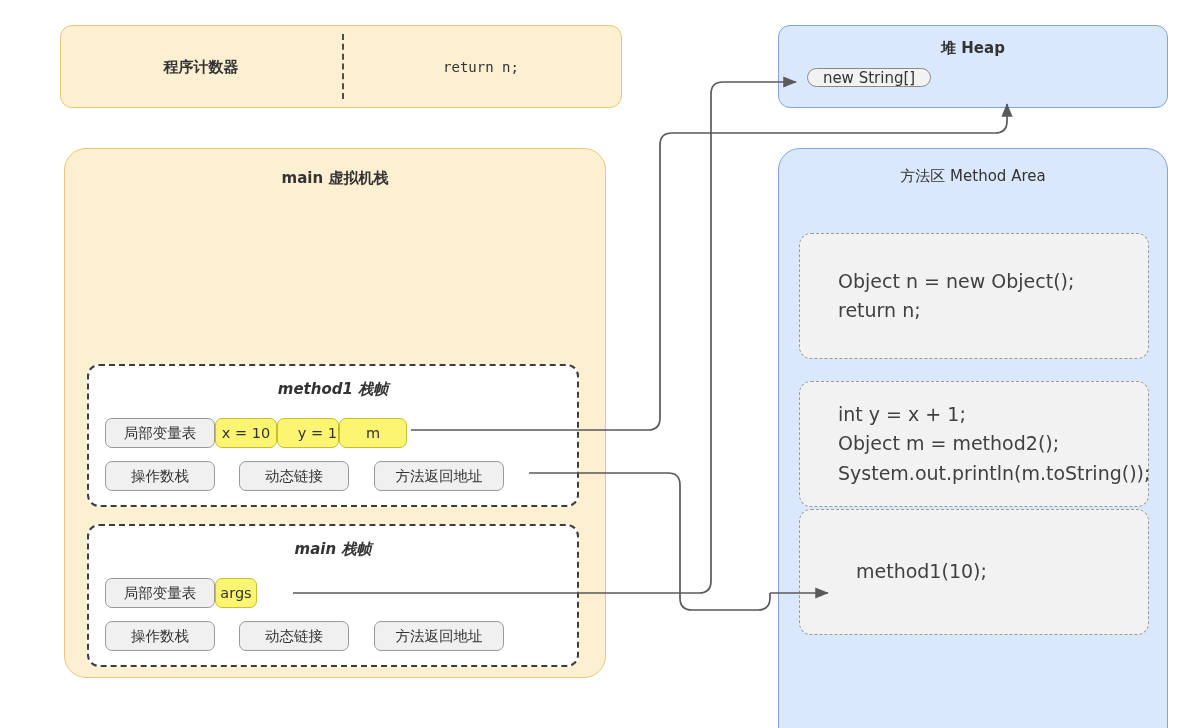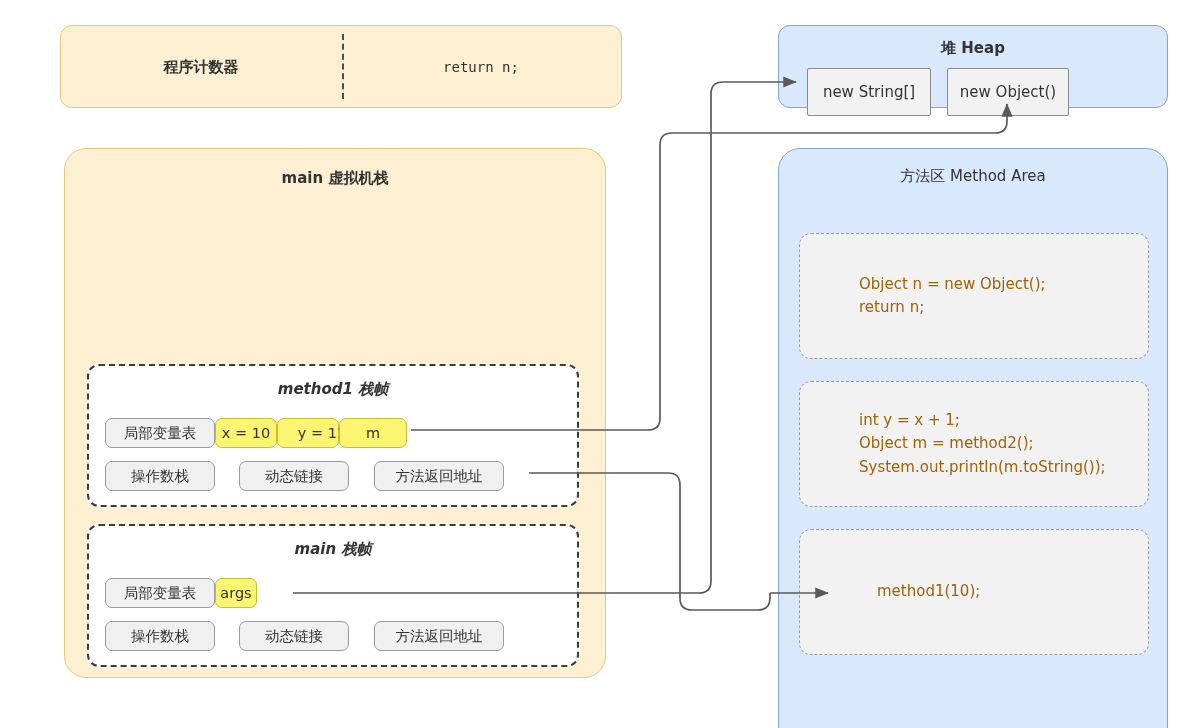--- a/index.html
+++ b/index.html
@@ -62,23 +62,23 @@
   
   .heap-box{
     left:778px;top:25px;width:390px;height:83px;
     background:#dae8fc;border:1.5px solid #7ea6dd;border-radius:12px;
   }
   .heap-title{
     position:absolute;left:0;right:0;top:13px;text-align:center;
     font-size:15px;font-weight:bold;
   }
   .heap-chip{
-    position:absolute;top:42px;height:48px;
+    position:absolute;top:42px;height:19px;
     display:flex;align-items:center;justify-content:center;
-    background:#f2f2f2;border:1.3px solid #8a8a8a;border-radius:2px;
+    background:#f2f2f2;border:1.3px solid #8a8a8a;border-radius:10px;
     font-size:15px;font-family:"DejaVu Sans","Liberation Sans",sans-serif;
     box-sizing:border-box;white-space:nowrap;
   }
   .heap-chip.c1{left:28px;width:124px;}
   .heap-chip.c2{left:168px;width:122px;}
 
   .method-box{
     left:778px;top:148px;width:390px;height:632px;
     background:#dae8fc;border:1.5px solid #7ea6dd;border-radius:22px;
   }
@@ -86,24 +86,24 @@
     position:absolute;left:0;right:0;top:18px;text-align:center;
     font-size:15px;
   }
   .code-box{
     position:absolute;left:20px;width:350px;box-sizing:border-box;
     background:#f2f2f2;border:1.6px dashed #9a9a9a;border-radius:12px;
     display:flex;align-items:center;
   }
   .code-box.cb1{top:84px;height:126px;}
   .code-box.cb2{top:232px;height:126px;}
-  .code-box.cb3{top:380px;height:126px;text-align:right;}
+  .code-box.cb3{top:360px;height:126px;text-align:right;}
   .code-text{
-    white-space:pre;font-size:15px;line-height:1.55;color:#a16207;
-    padding-left:38px;font-family:"DejaVu Sans","Liberation Sans",sans-serif;margin-left:21px;
+    white-space:pre;font-size:19px;line-height:1.55;color:#404040;
+    padding-left:38px;font-family:"DejaVu Sans","Liberation Sans",sans-serif;
   }
   .code-box.cb3 .code-text{padding-left:56px;}
 
   svg#wires{position:absolute;left:0;top:0;width:1200px;height:728px;pointer-events:none;}
 </style>
 </head>
 <body>
 
 <div id="canvas">
 
@@ -133,21 +133,20 @@
       <div class="chip hl row-a" style="left:126px;width:42px;">args</div>
       <div class="chip row-b" style="left:16px;width:110px;">操作数栈</div>
       <div class="chip row-b" style="left:150px;width:110px;">动态链接</div>
       <div class="chip row-b" style="left:285px;width:130px;">方法返回地址</div>
     </div>
   </div>
 
   <div class="panel heap-box">
     <div class="heap-title">堆 Heap</div>
     <div class="heap-chip c1">new String[]</div>
-    <div class="heap-chip c2">new Object()</div>
   </div>
 
   <div class="panel method-box">
     <div class="method-title">方法区 Method Area</div>
     <div class="code-box cb1">
       <div class="code-text">Object n = new Object();
 return n;</div>
     </div>
     <div class="code-box cb2">
       <div class="code-text">int y = x + 1;

